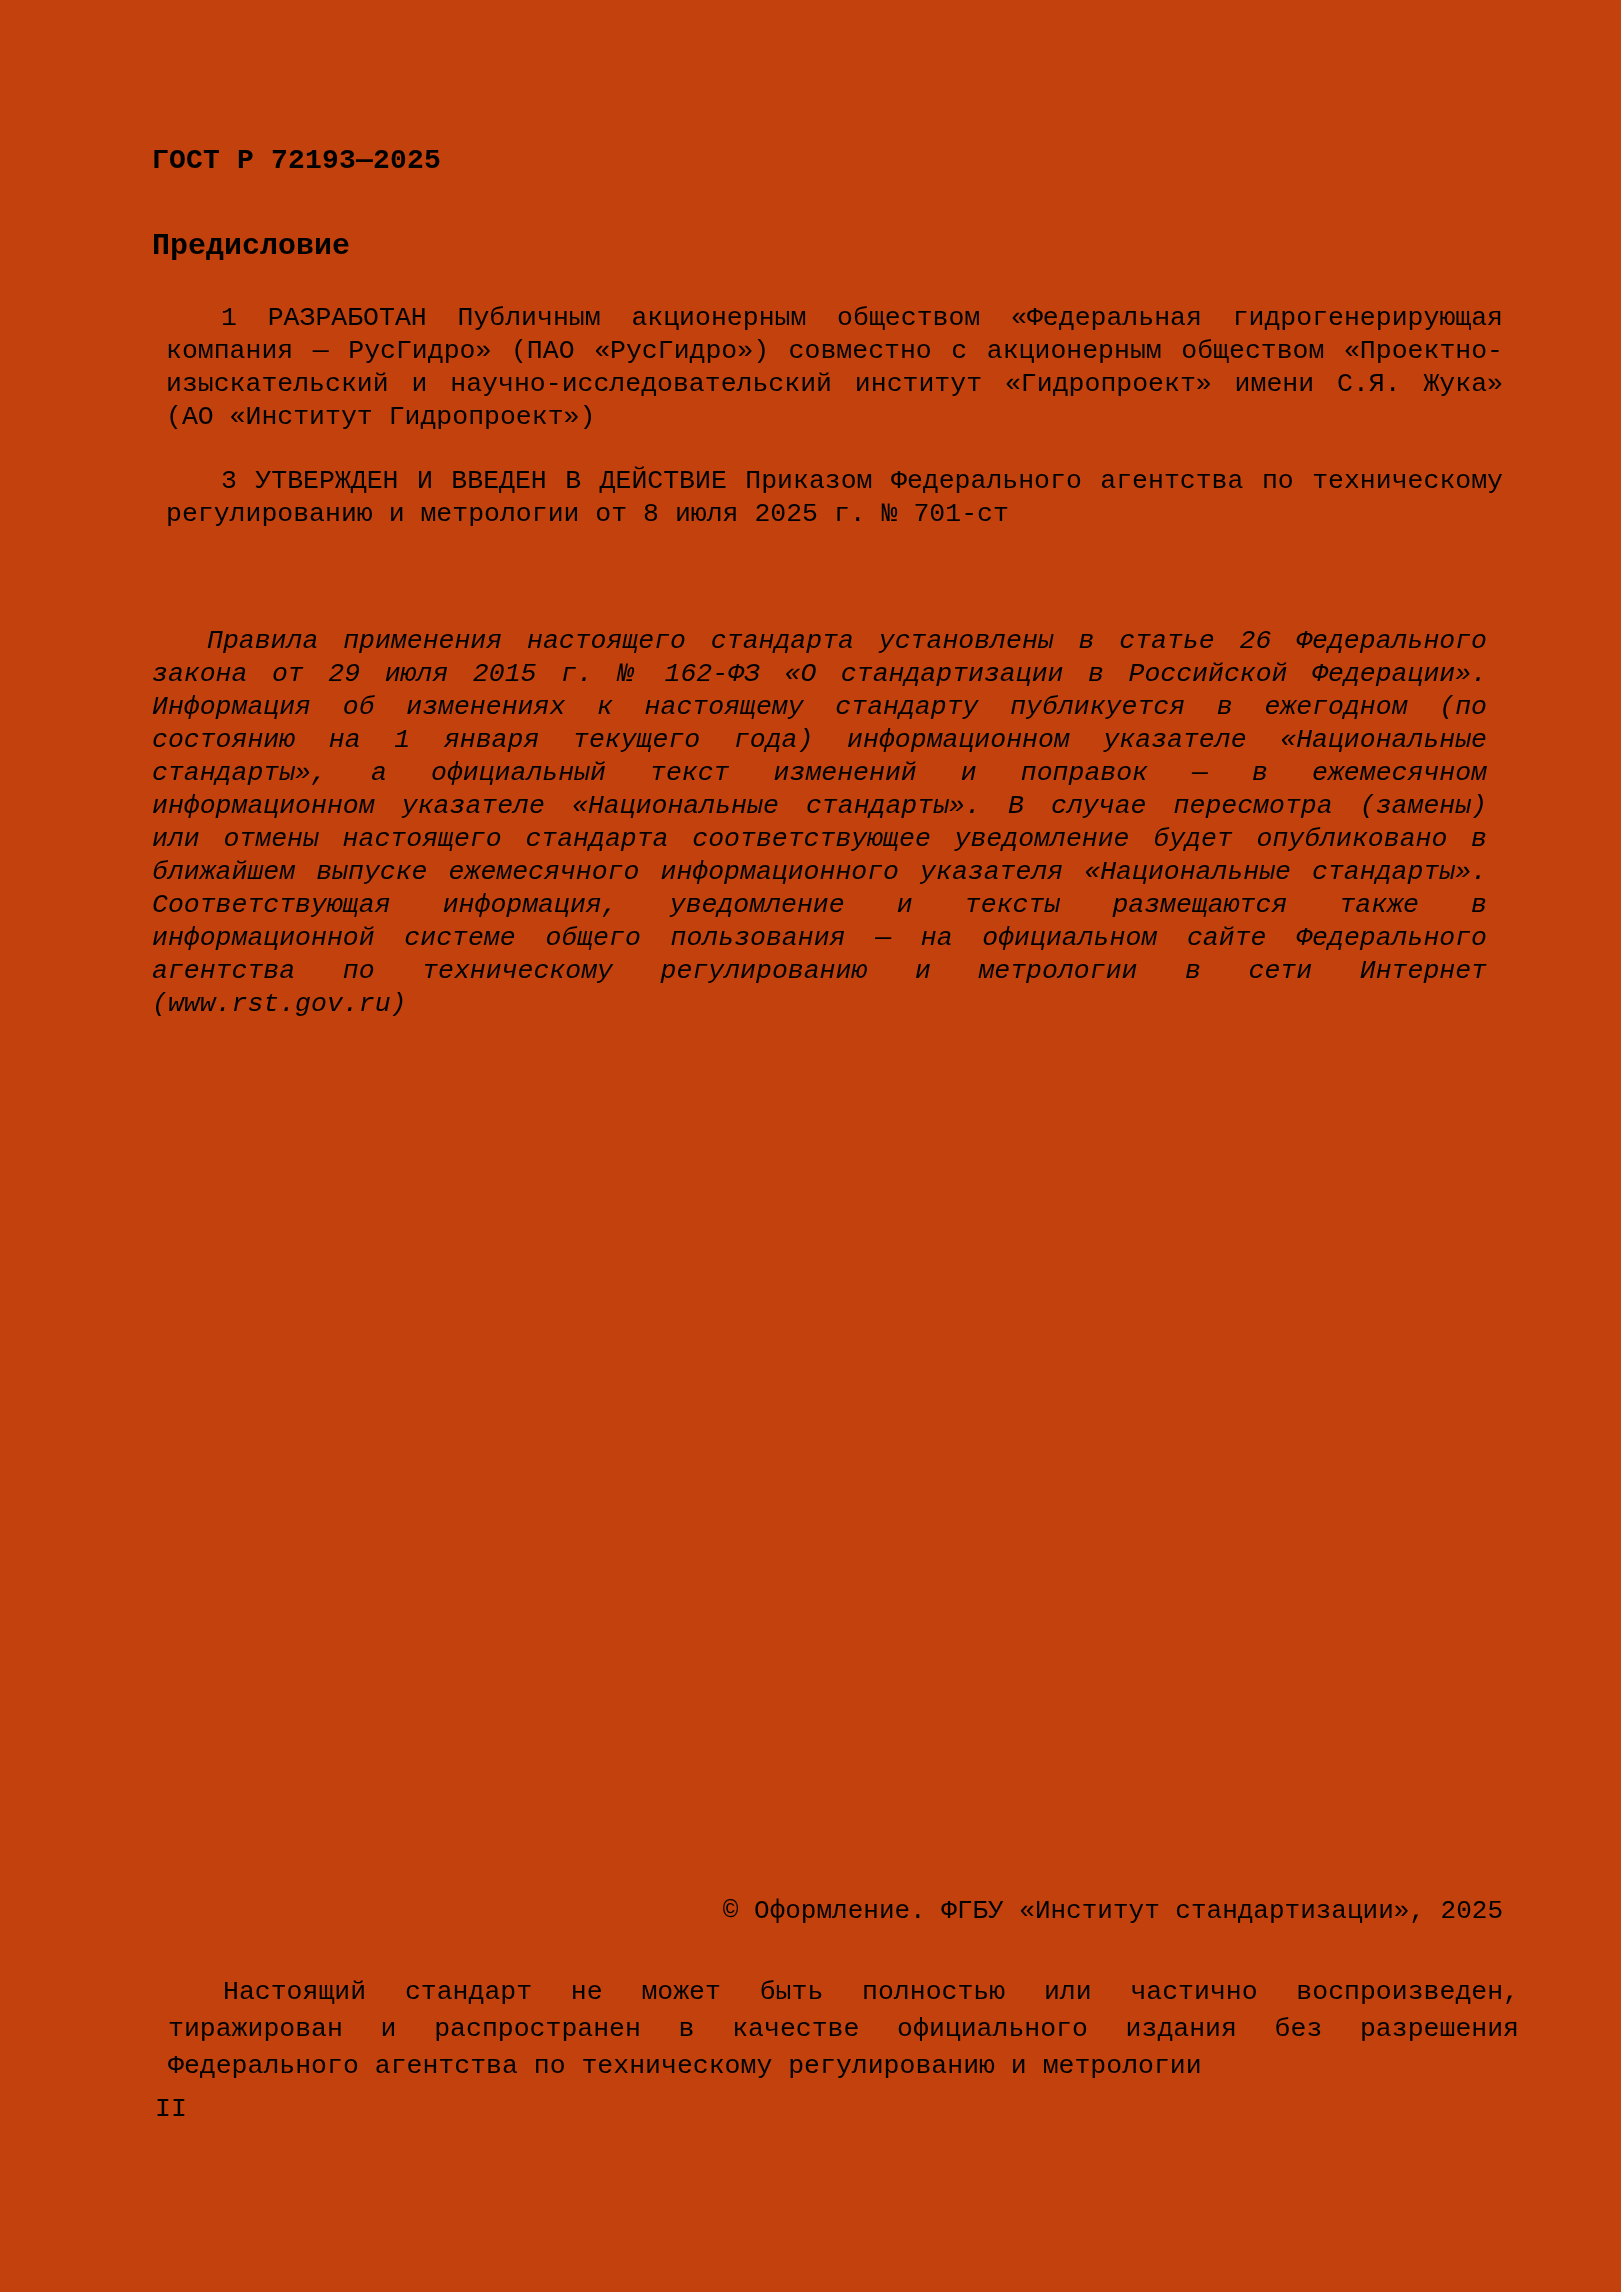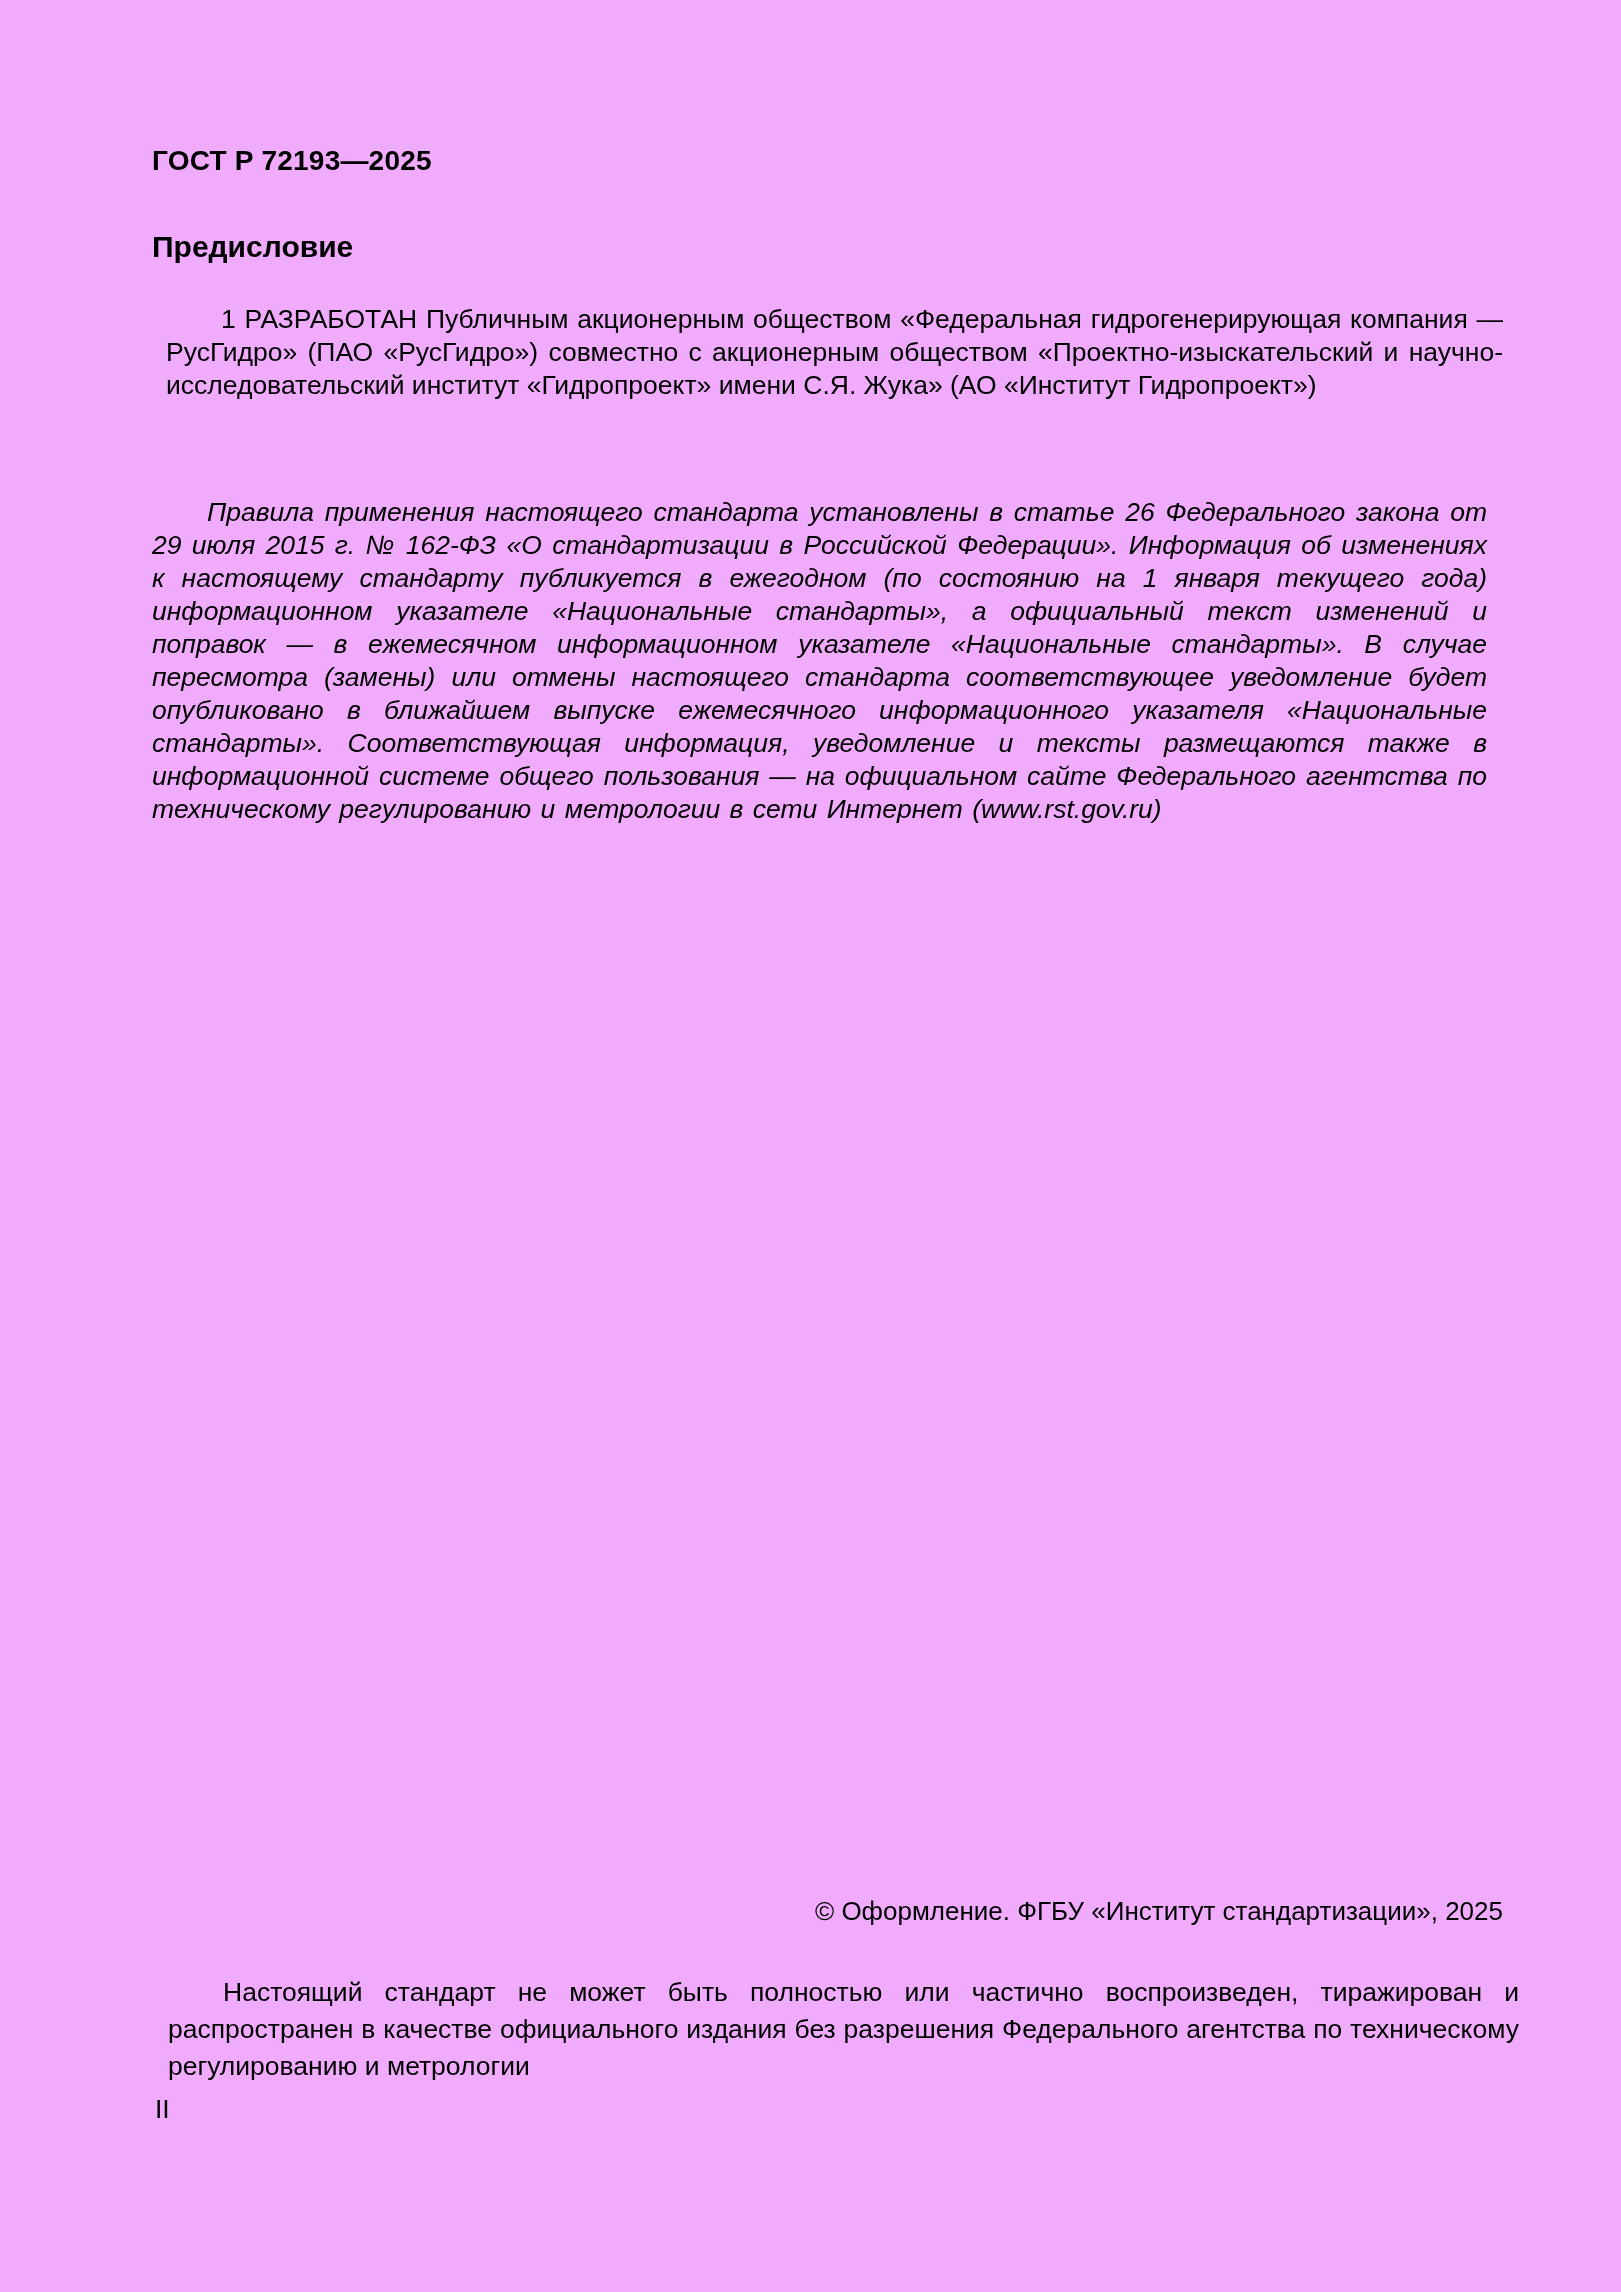--- a/index.html
+++ b/index.html
@@ -1,23 +1,23 @@
 <!DOCTYPE html>
 <html lang="ru"><head>
 <meta charset="utf-8">
 <style>
   html, body { margin: 0; padding: 0; background: #e8e8e8; }
   .page {
     position: relative;
     width: 1621px;
     height: 2293px;
     margin: 0 auto;
-    background: #f0abfc;
+    background: #c2410c;
     color: #000000;
-    font-family: Liberation Sans, sans-serif;
+    font-family: Liberation Mono, monospace;
     overflow: hidden;
   }
   .content {
     position: absolute;
     left: 152px;
     top: 145px;
     width: 1351px;
   }
   .doc-code {
     font-size: 28px;
@@ -77,20 +77,21 @@
 <div class="page">
 
   <div class="content">
     <div class="doc-code">ГОСТ Р 72193—2025</div>
 
     <div class="preface-title">Предисловие</div>
 
     <p class="item">1  РАЗРАБОТАН Публичным акционерным обществом «Федеральная гидрогенерирующая компания — РусГидро» (ПАО «РусГидро») совместно с акционерным обществом «Проектно-изыскательский и научно-исследовательский институт «Гидропроект» имени С.Я. Жука» (АО «Институт Гидропроект»)</p>
 
 
+    <p class="item">3  УТВЕРЖДЕН И ВВЕДЕН В ДЕЙСТВИЕ Приказом Федерального агентства по техническому регулированию и метрологии от 8 июля 2025 г. № 701-ст</p>
 
 
     <p class="rules">Правила применения настоящего стандарта установлены в статье 26 Федерального закона от 29 июля 2015 г. № 162-ФЗ «О стандартизации в Российской Федерации». Информация об изменениях к настоящему стандарту публикуется в ежегодном (по состоянию на 1 января текущего года) информационном указателе «Национальные стандарты», а официальный текст изменений и поправок — в ежемесячном информационном указателе «Национальные стандарты». В случае пересмотра (замены) или отмены настоящего стандарта соответствующее уведомление будет опубликовано в ближайшем выпуске ежемесячного информационного указателя «Национальные стандарты». Соответствующая информация, уведомление и тексты размещаются также в информационной системе общего пользования — на официальном сайте Федерального агентства по техническому регулированию и метрологии в сети Интернет (www.rst.gov.ru)</p>
   </div>
 
   <div class="copyright">© Оформление. ФГБУ «Институт стандартизации», 2025</div>
 
   <p class="restriction">Настоящий стандарт не может быть полностью или частично воспроизведен, тиражирован и распространен в качестве официального издания без разрешения Федерального агентства по техническому регулированию и метрологии</p>
 
   <div class="page-number">II</div>

